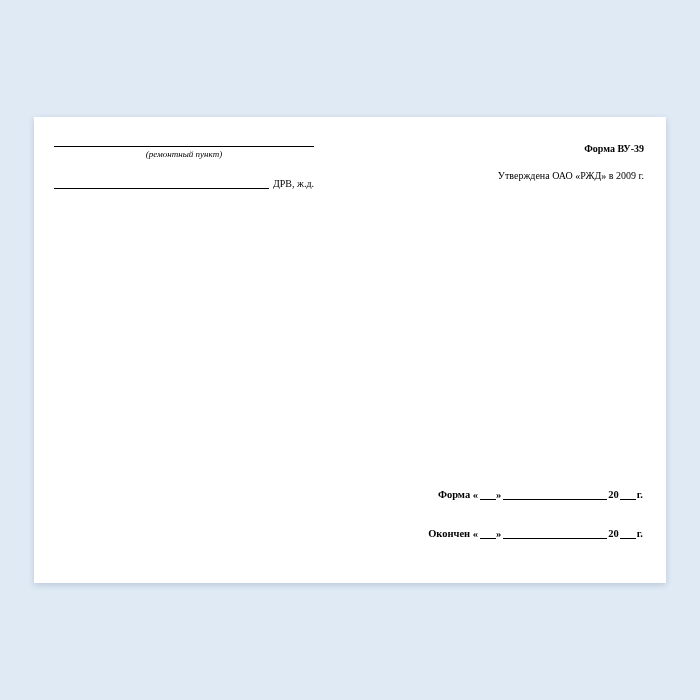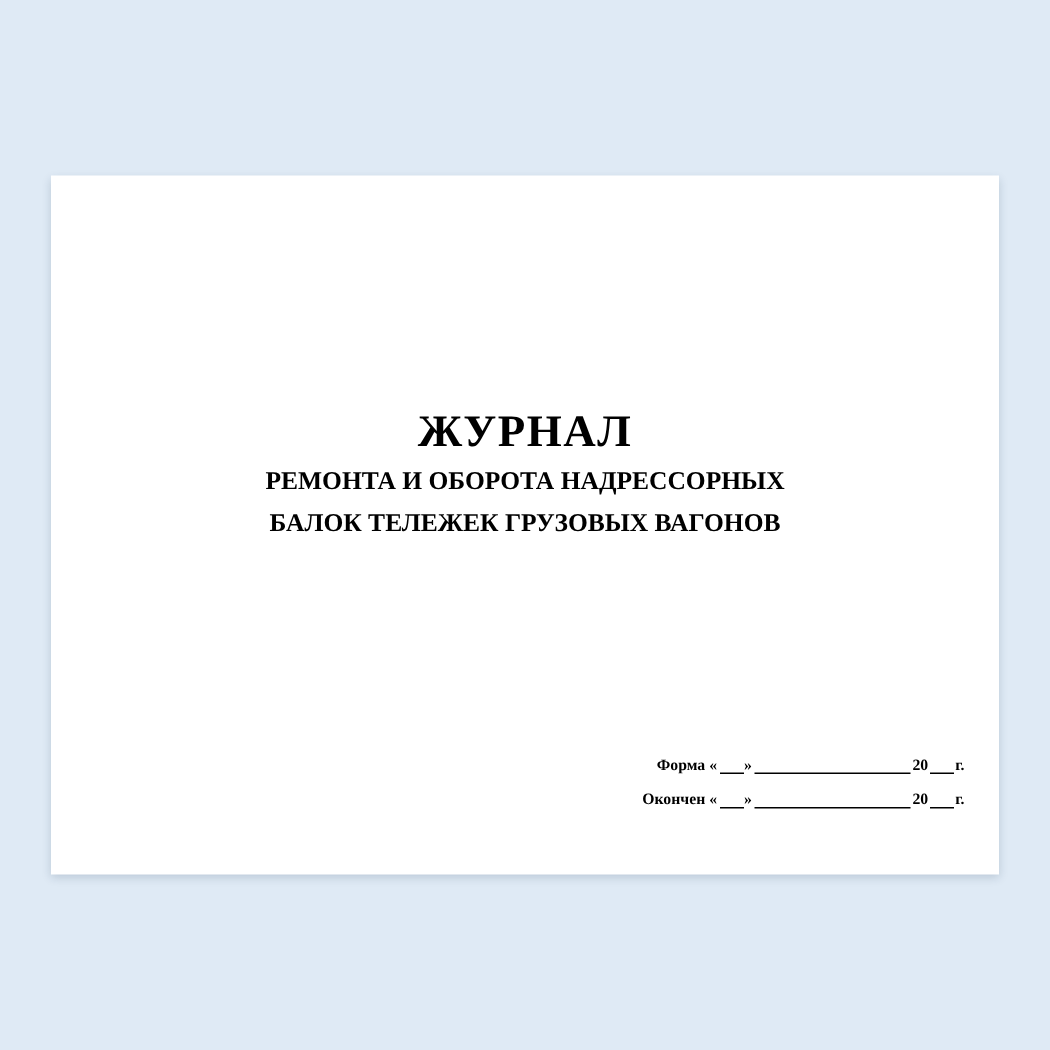--- a/index.html
+++ b/index.html
@@ -125,41 +125,55 @@
     padding-right: 2px;
   }
   .fline .blank-med {
     display: inline-block;
     width: 104px;
     border-bottom: 1px solid #000;
     height: 10px;
   }
   .fline .yr {
     padding: 0 1px;
+    margin-top: 16px;
   }
   .fline .blank-sm {
     display: inline-block;
     width: 16px;
     border-bottom: 1px solid #000;
     height: 10px;
   }
 </style>
 </head>
 <body>
 
 <div id="stage">
 
   <div class="sheet">
 
+    <div class="hdr">
 
-    <div class="title-block">
-      <div class="title-main">ЖУРНАЛ</div>
-      <div class="title-sub">РЕМОНТА И ОБОРОТА НАДРЕССОРНЫХ</div>
-      <div class="title-sub">БАЛОК ТЕЛЕЖЕК ГРУЗОВЫХ ВАГОНОВ</div>
+      <div class="left-lines">
+        <div class="rule"></div>
+        <div class="rule-caption">(ремонтный пункт)</div>
+      </div>
+
+      <div class="line2">
+        <span class="rule"></span>
+        <span class="tail">ДРВ, ж.д.</span>
+      </div>
+
+      <div class="right-block">
+        <div class="form-code">Форма ВУ-39</div>
+        <div class="approved">Утверждена ОАО «РЖД» в 2009 г.</div>
+      </div>
+
     </div>
+
 
     <div class="footer">
 
       <div class="fline">
         <span class="lbl">Форма «</span>
         <span class="blank-sm"></span>
         <span class="lbl">»</span>
         <span class="blank-med"></span>
         <span class="yr">20</span>
         <span class="blank-sm"></span>

